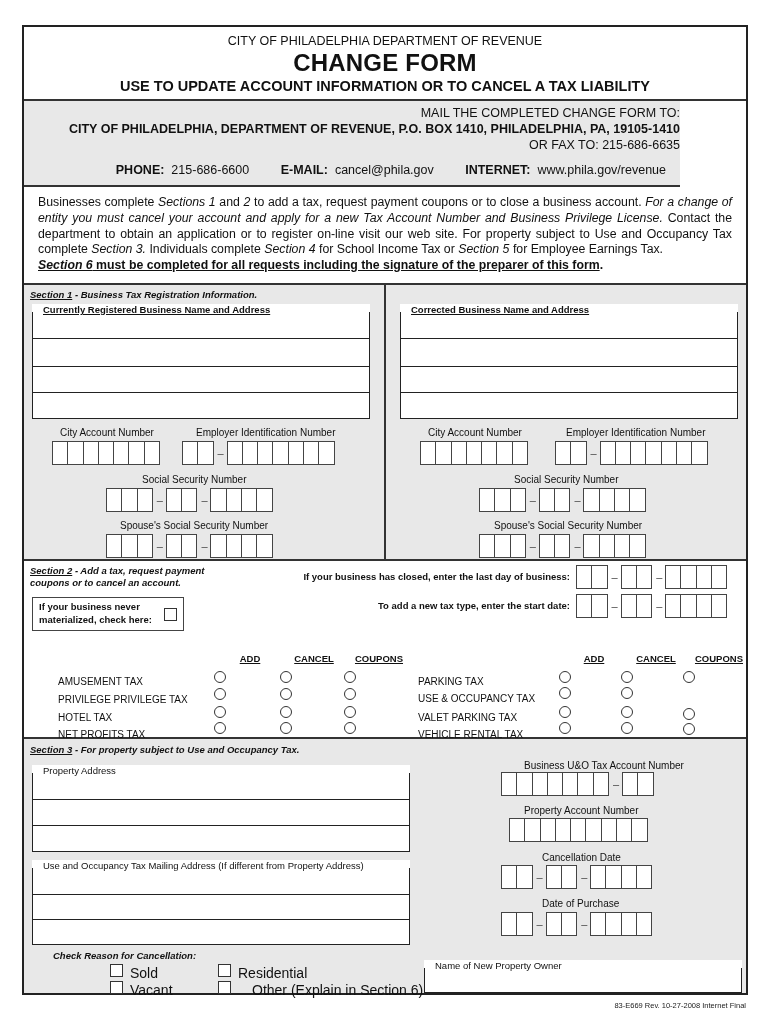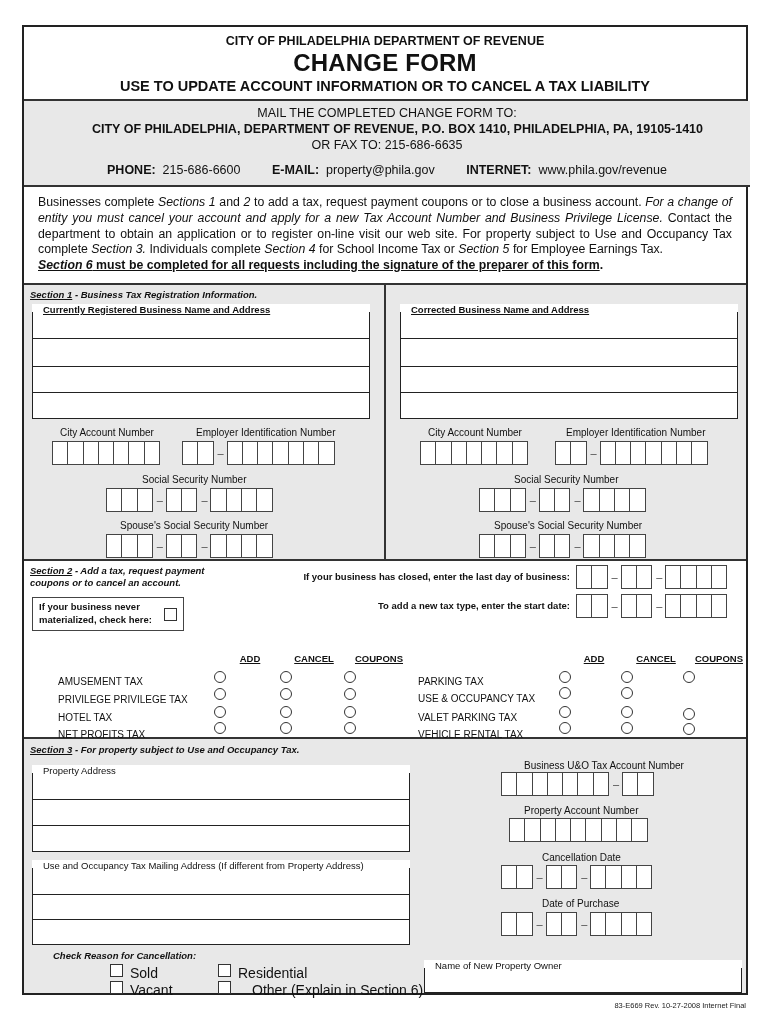--- a/index.html
+++ b/index.html
@@ -8,24 +8,24 @@
     width: 770px; height: 1024px; background: #ffffff;
     font-family: "Liberation Sans", sans-serif; color: #111;
     position: relative; overflow: hidden;
   }
   .abs { position: absolute; }
   .frame {
     position: absolute; left: 22px; top: 25px; width: 726px; height: 970px;
     border: 2px solid #222;
   }
   .hdr { position: absolute; left: 0; top: 0; width: 722px; height: 74px; background: #fff; border-bottom: 2px solid #333; text-align: center; }
-  .hdr .l1 { font-weight: bold; font-size: 12.5px; margin-top: 7px; }
+  .hdr .l1 { font-weight: normal; font-size: 12.5px; margin-top: 7px; }
   .hdr .l2 { font-weight: bold; font-size: 24px; margin-top: 1px; letter-spacing: 0.2px; }
   .hdr .l3 { font-weight: bold; font-size: 14.5px; margin-top: 1px; }
-  .mail { position: absolute; left: 0; top: 74px; width: 726px; height: 86px; background: #e8e8e8; border-bottom: 2px solid #333; text-align: center; font-size: 12.5px; }
+  .mail { position: absolute; left: 0; top: 74px; width: 656px; height: 86px; background: #e8e8e8; border-bottom: 2px solid #333; text-align: right; font-size: 12.5px; }
   .mail .m1 { margin-top: 5px; }
   .mail .m2 { font-weight: bold; margin-top: 2px; padding-left: 21px; }
   .mail .m3 { margin-top: 2px; }
   .mail .contact { margin-top: 11px; font-size: 12.5px; }
   .mail .contact b { font-weight: bold; }
   .mail .contact span.g { display: inline-block; margin: 0 14px; }
   .intro { position: absolute; left: 0; top: 160px; width: 722px; height: 98px; background: #fff; border-bottom: 2px solid #333; padding: 8px 14px; font-size: 12.3px; line-height: 15.8px; text-align: justify; }
   .intro i { font-style: italic; }
   .intro .strong { font-weight: bold; }
   .intro u { text-decoration: underline; }
@@ -70,21 +70,21 @@
     <div class="l2">CHANGE FORM</div>
     <div class="l3">USE TO UPDATE ACCOUNT INFORMATION OR TO CANCEL A TAX LIABILITY</div>
   </div>
 
   <div class="mail">
     <div class="m1">MAIL THE COMPLETED CHANGE FORM TO:</div>
     <div class="m2">CITY OF PHILADELPHIA, DEPARTMENT OF REVENUE, P.O. BOX 1410, PHILADELPHIA, PA, 19105-1410</div>
     <div class="m3">OR FAX TO:  215-686-6635</div>
     <div class="contact">
       <span class="g"><b>PHONE:</b>&nbsp; <span>215-686-6600</span></span>
-      <span class="g"><b>E-MAIL:</b>&nbsp; <span>property@phila.gov</span></span>
+      <span class="g"><b>E-MAIL:</b>&nbsp; <span>cancel@phila.gov</span></span>
       <span class="g"><b>INTERNET:</b>&nbsp; <span>www.phila.gov/revenue</span></span>
     </div>
   </div>
 
   <div class="intro">
     <span>Businesses complete </span><i>Sections 1</i><span> and </span><i>2</i><span> to add a tax, request payment coupons or to close a business account.  </span><i>For a change of entity you must cancel your account and apply for a new Tax Account Number and Business Privilege License.</i><span>  Contact the department to obtain an application or to register on-line visit our web site.  For property subject to Use and Occupancy Tax complete </span><i>Section 3.</i><span>  Individuals complete </span><i>Section 4</i><span> for School Income Tax or </span><i>Section 5</i><span> for Employee Earnings Tax.</span>
     <br>
     <span class="strong"><u><i>Section 6</i><span> must be completed for all requests including the signature of the preparer of this form</span></u><span>.</span></span>
   </div>
 

